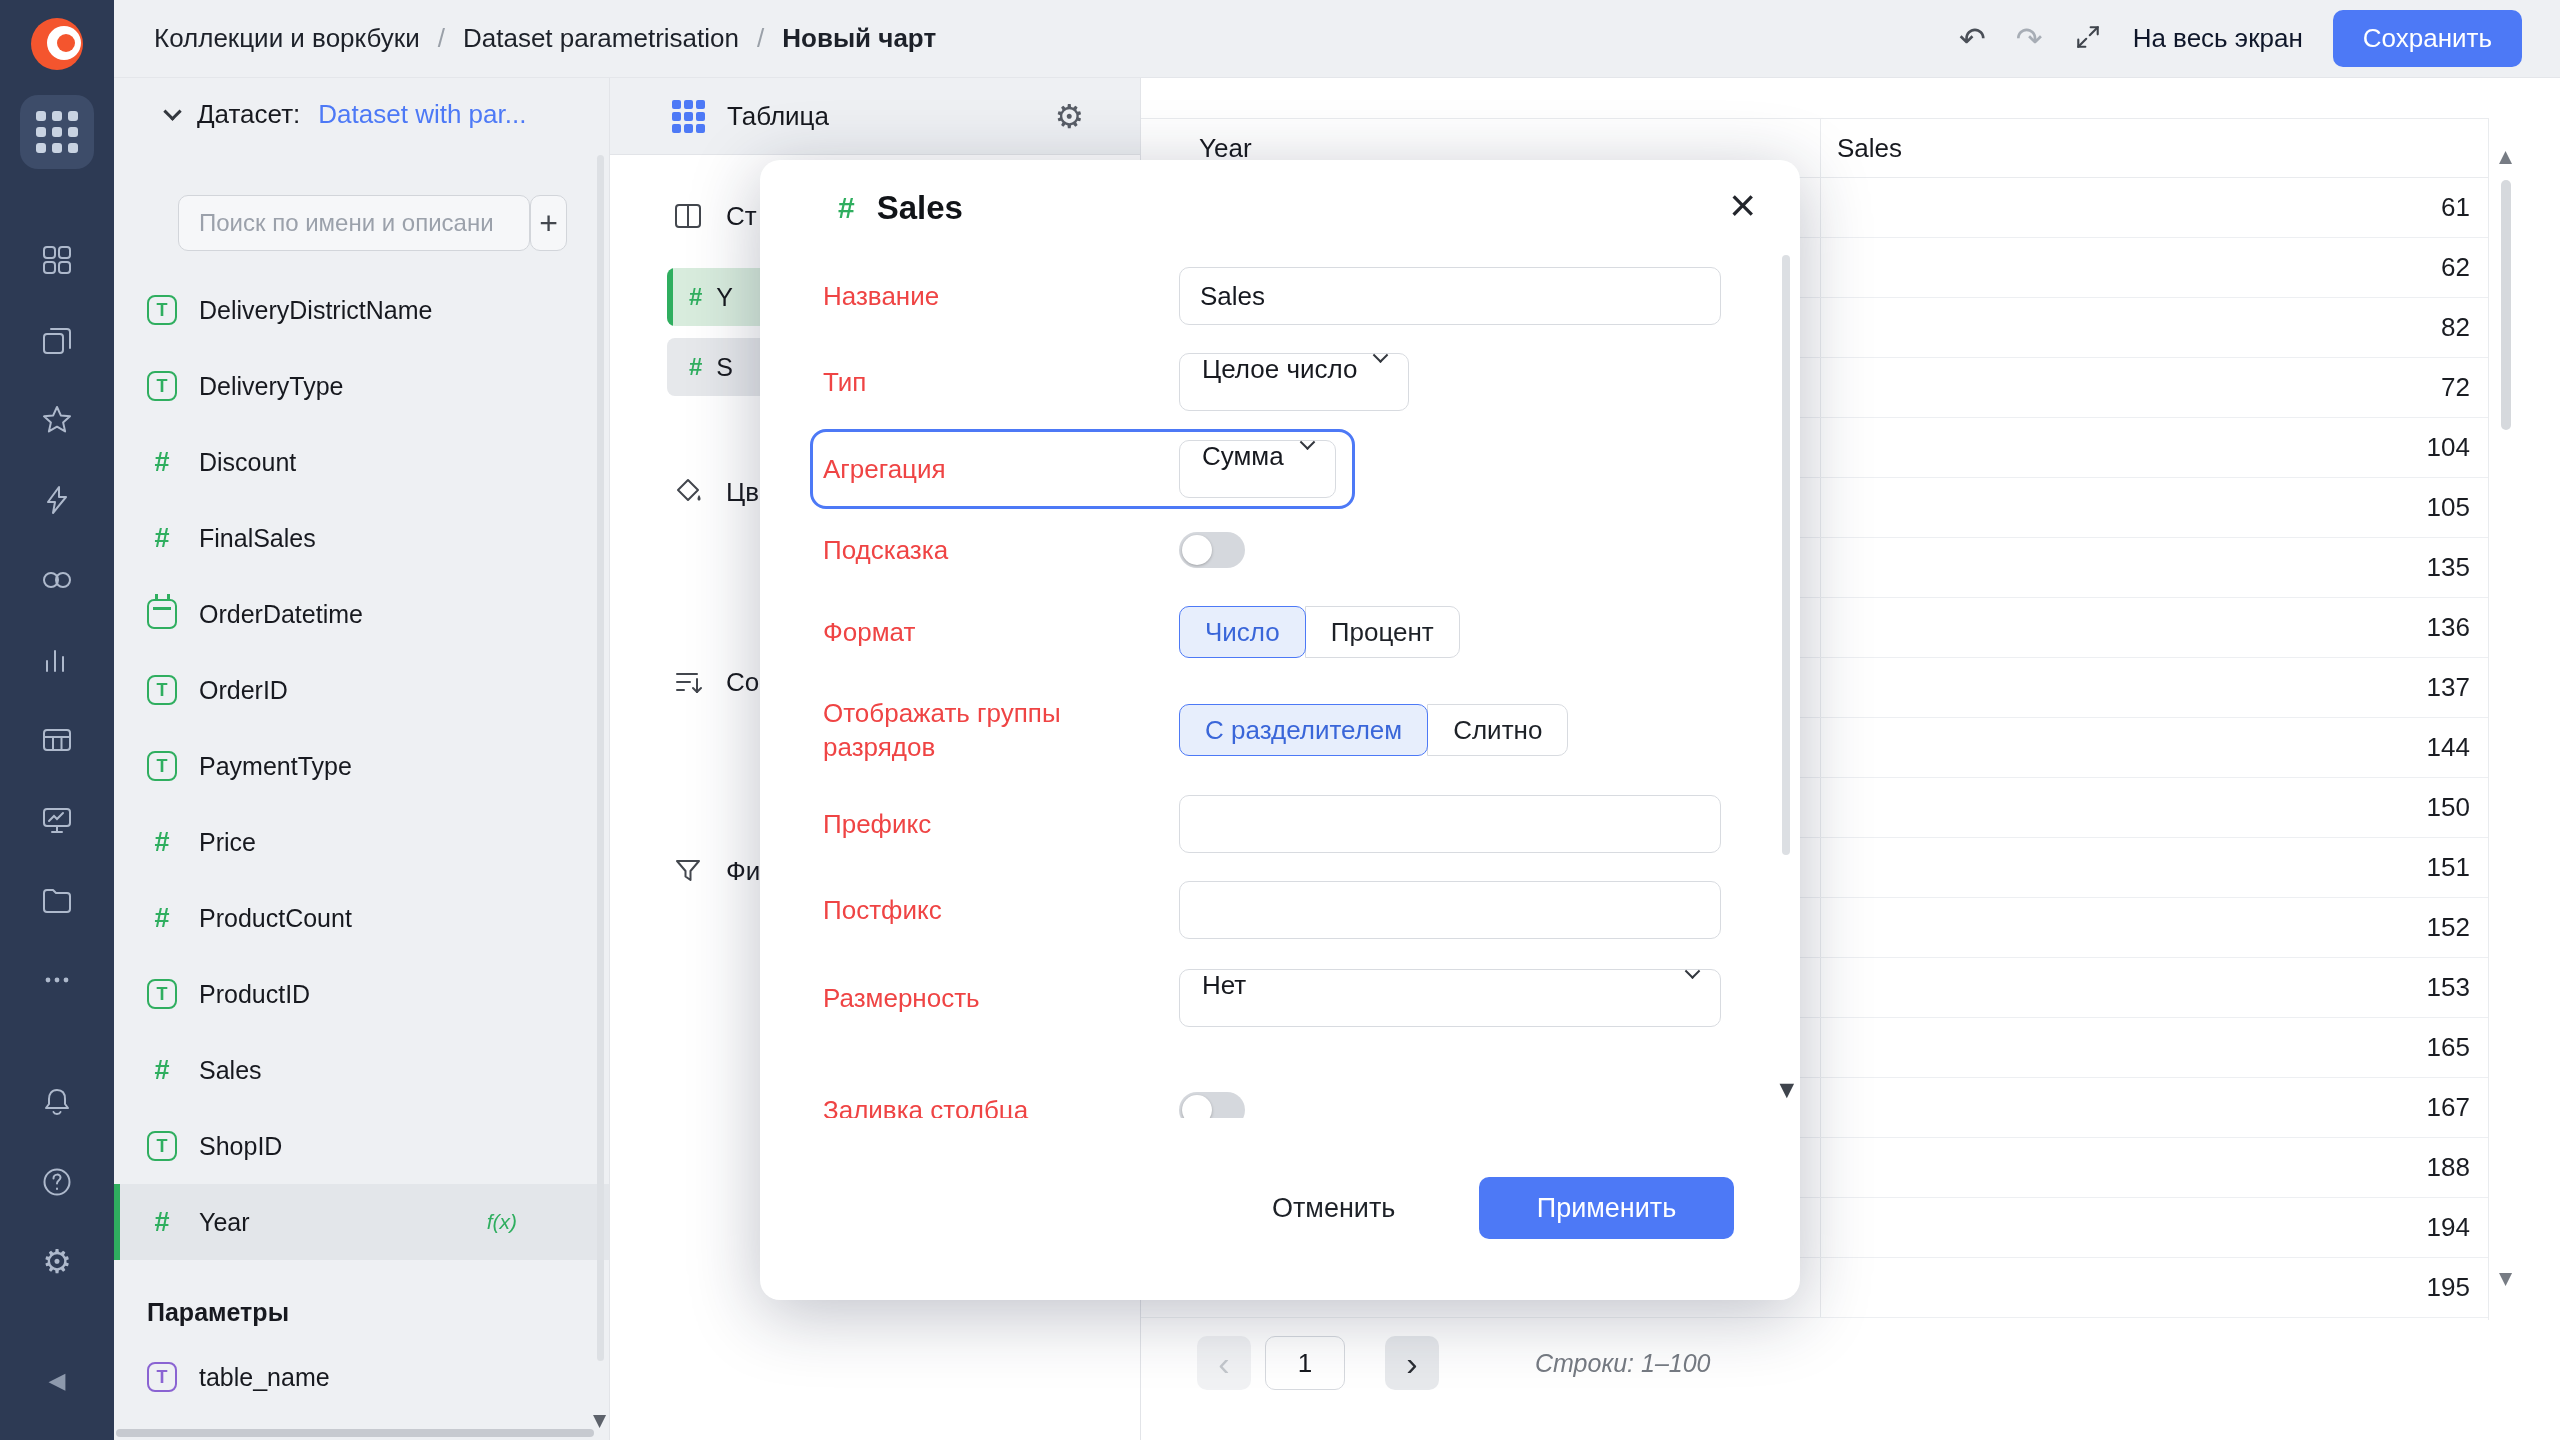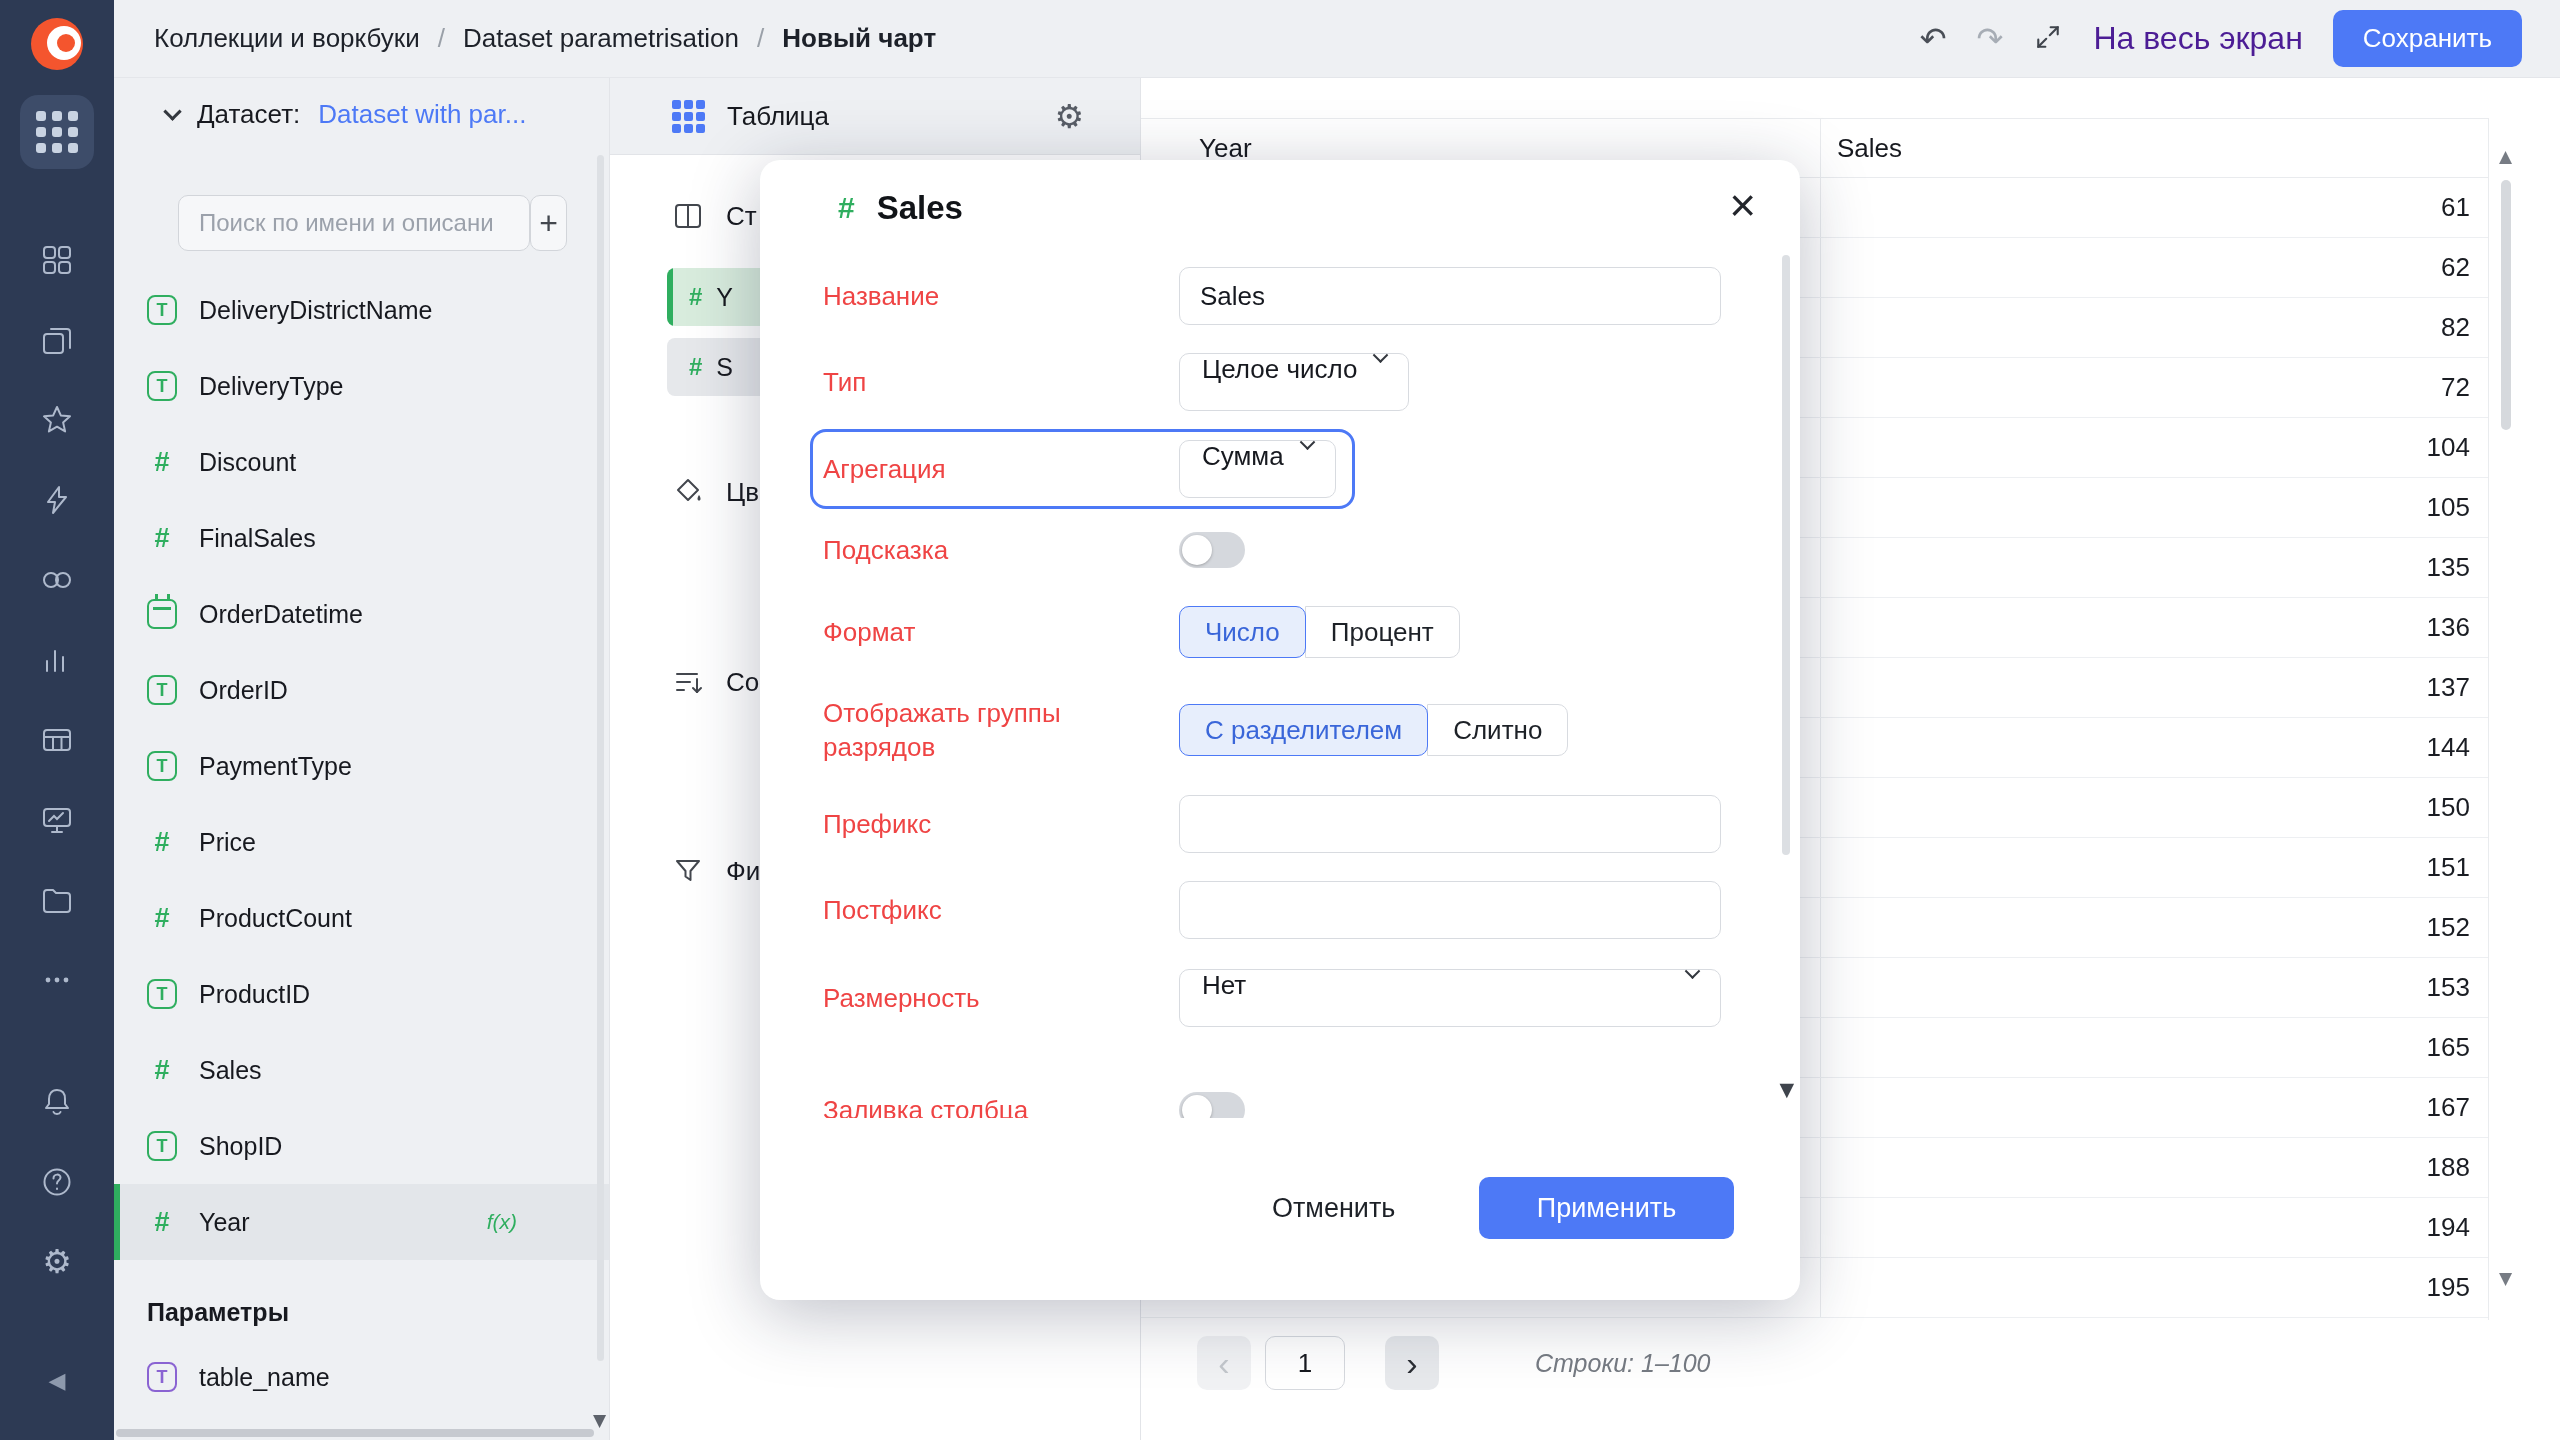--- a/index.html
+++ b/index.html
@@ -25,21 +25,21 @@
 
   
   .header{position:absolute;left:114px;top:0;width:2446px;height:78px;display:flex;align-items:center;padding:0 38px 0 40px;background:#eef0f3;border-bottom:1px solid #e4e6ea;z-index:4}
   .breadcrumbs{display:flex;align-items:center;gap:18px;font-size:26px;color:#1d2129}
   .crumb-sep{color:#9aa0a8}
   .crumb-last{font-weight:700}
   .header-actions{margin-left:auto;display:flex;align-items:center;gap:30px}
   .hicon{font-size:32px;line-height:32px;color:#4a4f57}
   .hicon.dim{color:#a7adb5}
   .expand svg{width:30px;height:30px;stroke:#3f444c;fill:none;stroke-width:2.4;stroke-linecap:round}
-  .fs-label{font-size:32px;color:#4c1d95}
+  .fs-label{font-size:26px;color:#0f172a}
   .save-btn{background:#4d79f6;color:#fff;font-size:26px;padding:13px 30px;border-radius:10px;border:none;font-family:inherit;cursor:pointer}
 
   
   .fields-panel{position:absolute;left:114px;top:78px;width:496px;bottom:0;background:#eef0f3;border-right:1px solid #e2e4e8;z-index:3}
   .dataset-row{position:absolute;top:0;left:0;right:0;height:72px;display:flex;align-items:center;padding-left:52px;gap:18px;font-size:26px}
   .chev{width:13px;height:13px;border-right:3px solid #33373e;border-bottom:3px solid #33373e;transform:rotate(45deg) translate(-2px,-2px)}
   .dataset-name{color:#4d79f6;cursor:pointer}
   .search-row{position:absolute;top:117px;left:64px;right:42px;height:56px;display:flex;}
   .search-input{flex:1;height:56px;background:#f6f7f9;border:1px solid #d2d5da;border-radius:10px;font-size:24px;padding:0 20px;color:#17191f;font-family:inherit}
   .search-input::placeholder{color:#9ba1ab}

